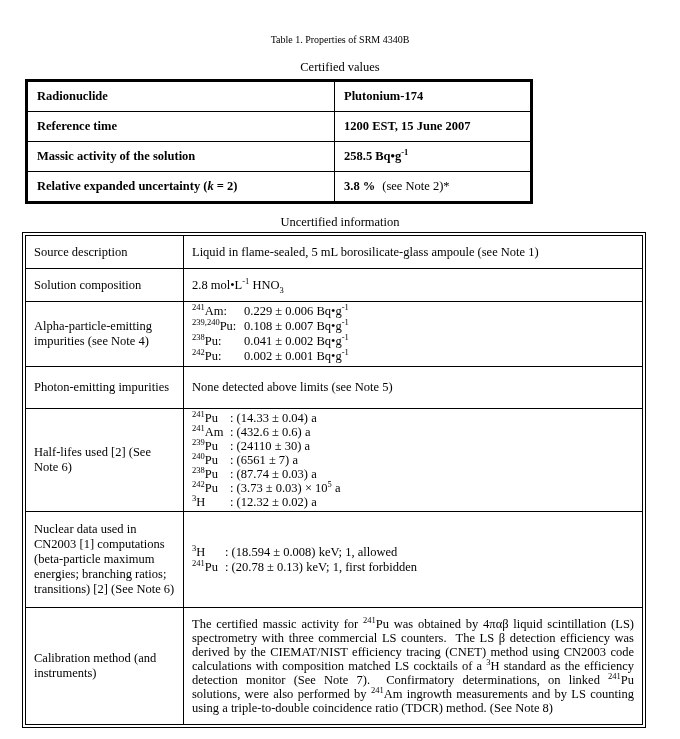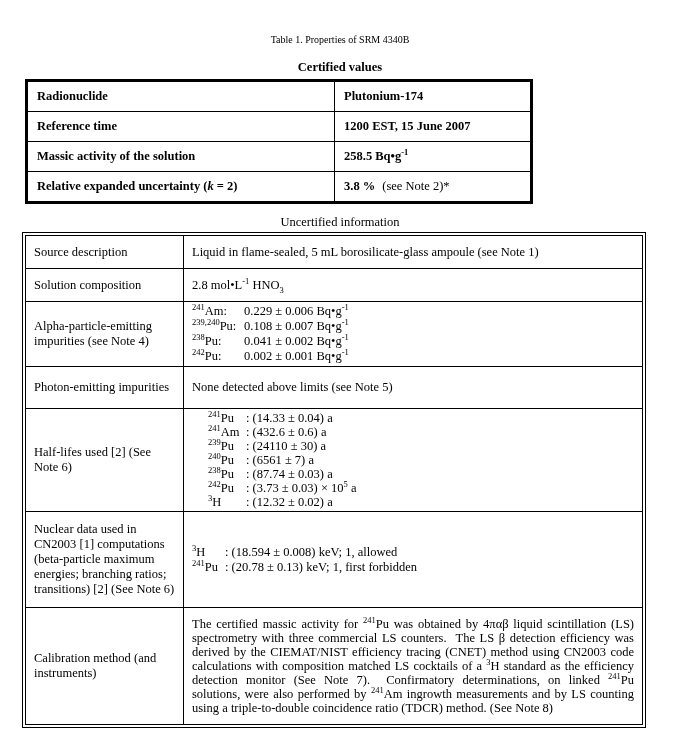--- a/index.html
+++ b/index.html
@@ -3,21 +3,21 @@
 <meta charset="utf-8">
 <style>
   html,body{margin:0;padding:0;}
   body{
     width:680px;height:739px;background:#ffffff;color:#000000;
     font-family:"Liberation Serif", serif;font-size:12.5px;
     overflow:hidden;position:relative;
   }
   .doc-title{ text-align:center; padding-top:10px; font-size:10px;margin-top:24px; }
   .section-heading{ text-align:center; font-size:12.5px; }
-  .section-heading.bold{ font-weight:bold; }
+  .section-heading.bold{ font-weight:normal; }
   .cert-heading{ margin-top:15px; }
   .uncert-heading{ margin-top:11px; }
 
   table{ border-collapse:collapse; table-layout:fixed; }
   td{ vertical-align:middle; }
 
   
   table.cert{
     margin:4px 16px 0 25px; width:508px; border:3px solid #000;
   }
@@ -44,21 +44,21 @@
 
   tr.r-simple td{ height:28px; }
   tr.r-alpha td{ height:59px; }
   tr.r-photon td{ height:37px; }
   tr.r-half td{ height:98px; }
   tr.r-half .line{ line-height:14px; }
   tr.r-nuclear td{ height:91px;margin-left:21px; }
   tr.r-calib td{ height:112px; }
 
   .imp-n{ display:inline-block; width:52px; }
-  .hl-n{ display:inline-block; width:38px;margin-left:16px; }
+  .hl-n{ display:inline-block; width:38px; }
   .nd-n{ display:inline-block; width:33px; }
 
   sup{ font-size:8.5px; vertical-align:super; line-height:0; }
   sub{ font-size:8.5px; vertical-align:sub; line-height:0; }
 
   .justified{ text-align:justify; line-height:14px; }
 </style>
 </head>
 <body>
 

